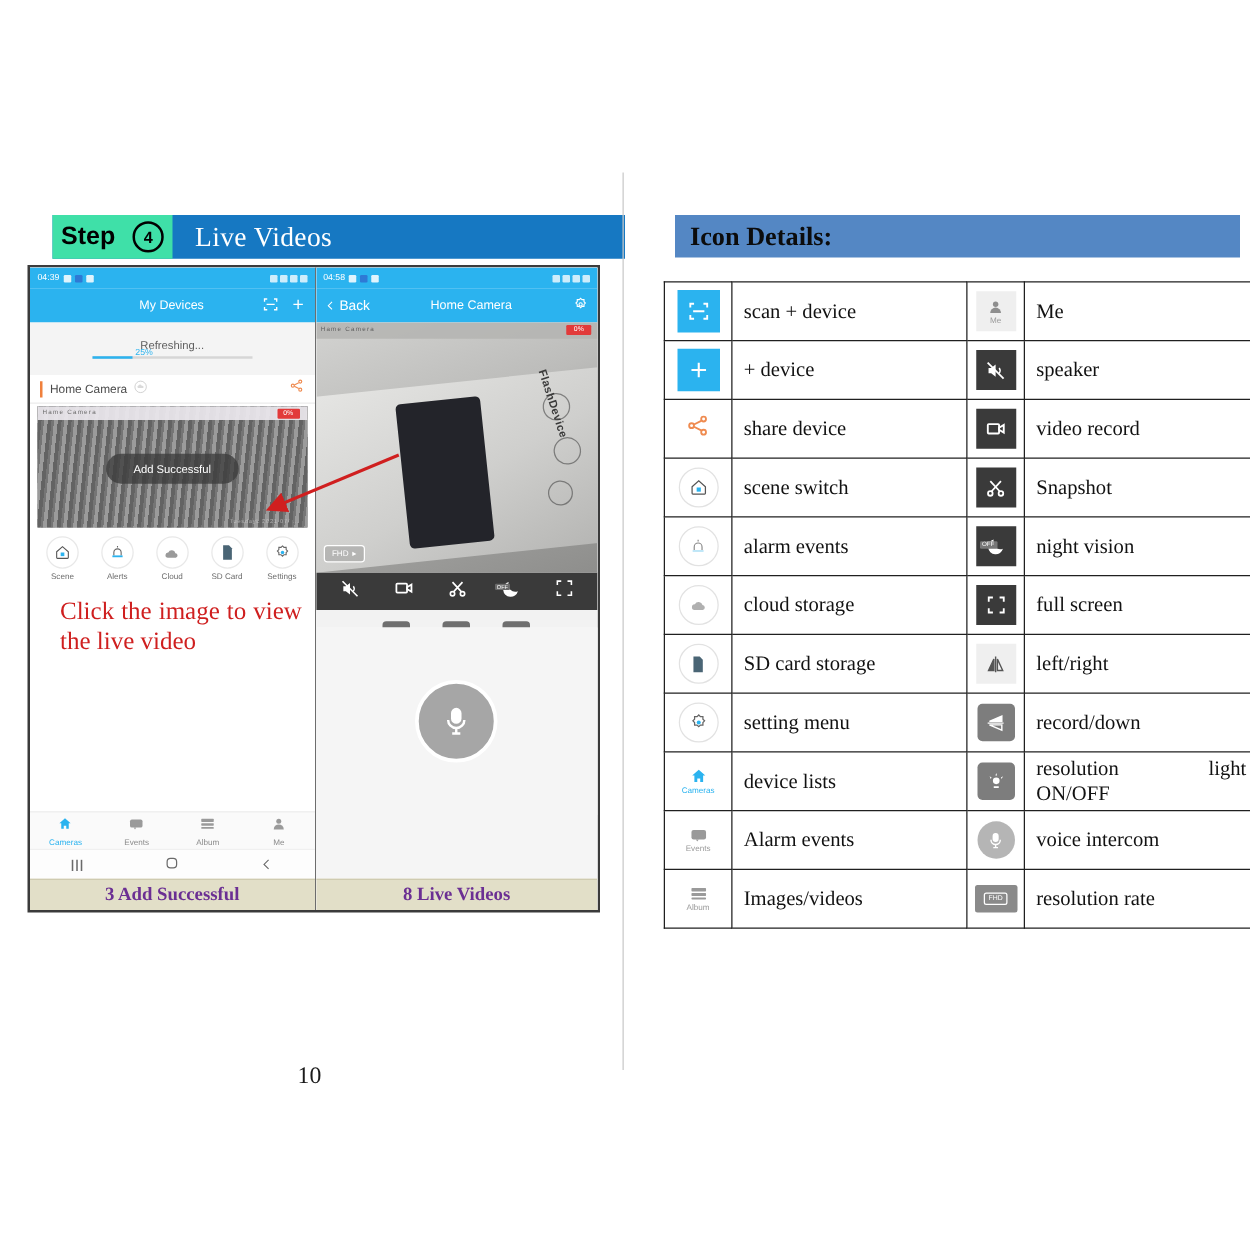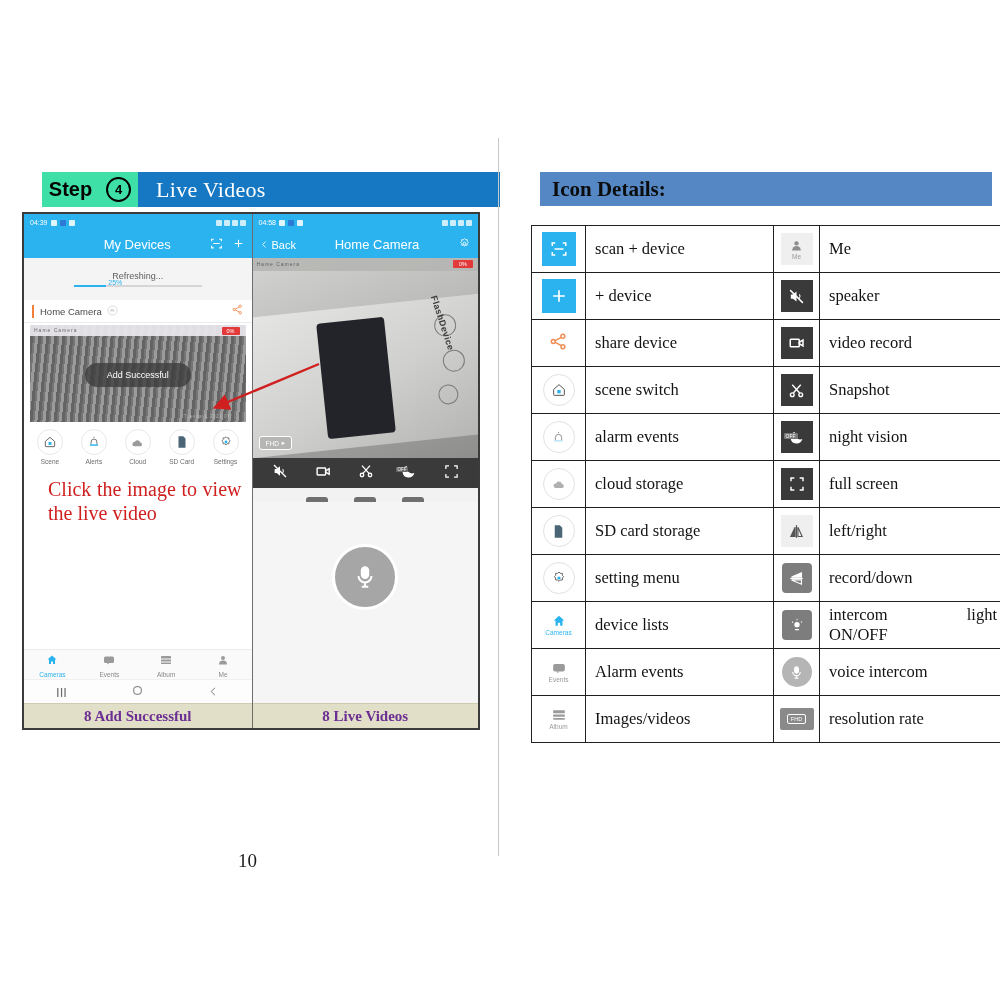--- a/index.html
+++ b/index.html
@@ -56,21 +56,21 @@
     font-family:"Liberation Sans", sans-serif;gap:3px;
   }
   .statusbar .sb-right{margin-left:auto;display:flex;gap:2px;align-items:center;opacity:.9;}
   .sq{width:6px;height:6px;border-radius:1px;background:#ffffff;opacity:.85;}
   .sq.blue{background:#2f6fd0;}
   .appbar{
     height:27px;background:#2bb3ef;display:flex;align-items:center;
     padding:0 7px;color:#fff;
     font-family:"Liberation Sans", sans-serif;font-size:11px;
   }
-  .appbar .ttl{flex:1;text-align:center;font-size:13px;}
+  .appbar .ttl{flex:1;text-align:center;font-size:10px;}
   .appbar .icons{display:flex;align-items:center;gap:9px;}
 
   
   #refresh-block{
     background:#f4f4f4;height:42px;display:flex;flex-direction:column;
     align-items:center;justify-content:center;
   }
   #refresh-text{font-family:"Liberation Sans", sans-serif;font-size:9px;color:#5f5f5f;}
   #refresh-bar-wrap{
     margin-top:4px;width:128px;height:2px;background:#d6d6d6;position:relative;
@@ -452,21 +452,21 @@
               <rect x="5" y="5" width="14" height="14" rx="5"></rect>
             </svg>
         </span>
         <span>
           <svg width="11" height="11" viewBox="0 0 24 24" fill="none" stroke="#6a6a6a" stroke-width="2">
               <path d="M15 4l-8 8 8 8"></path>
             </svg>
         </span>
       </div>
 
-      <div class="caption-bar">8 Add Successful</div>
+      <div class="caption-bar">3 Add Successful</div>
     </div>
 
     <div class="phone" id="phone-right">
 
       <div class="statusbar">
         <span>04:58</span>
         <span class="sq"></span>
         <span class="sq blue"></span>
         <span class="sq"></span>
         <span class="sb-right">
@@ -823,21 +823,21 @@
               <span class="gray-sq">
           <svg width="16" height="16" viewBox="0 0 24 24" fill="#fff">
                   <path d="M9 18h6v2H9zM12 2l1 3h-2zM4 6l2.4 1.6-1 1.7zM20 6l-2.4 1.6 1 1.7z"></path>
                   <circle cx="12" cy="11.5" r="4"></circle>
                 </svg>
         </span>
             </div>
       </td>
       <td class="c-txt">
         <div class="just">
-          <span>intercom</span>
+          <span>resolution</span>
           <span>light</span>
         </div>
         <div>ON/OFF</div>
       </td>
     </tr>
 
     <tr>
       <td class="c-ico">
         <div class="icon-cell-inner">
               <span class="navi">

